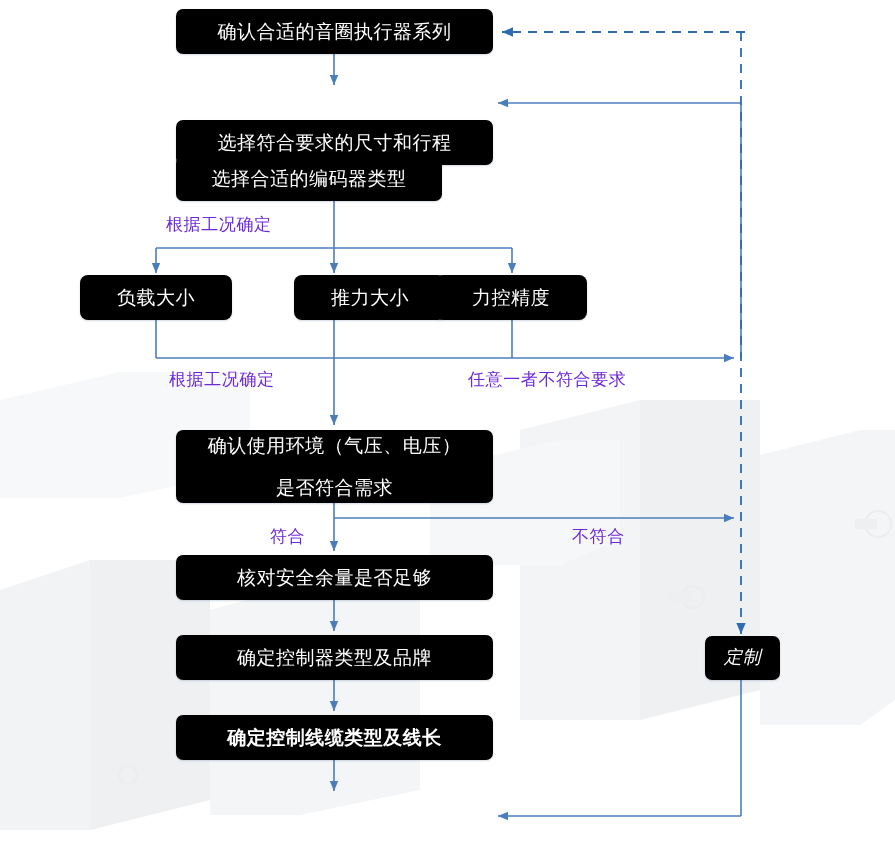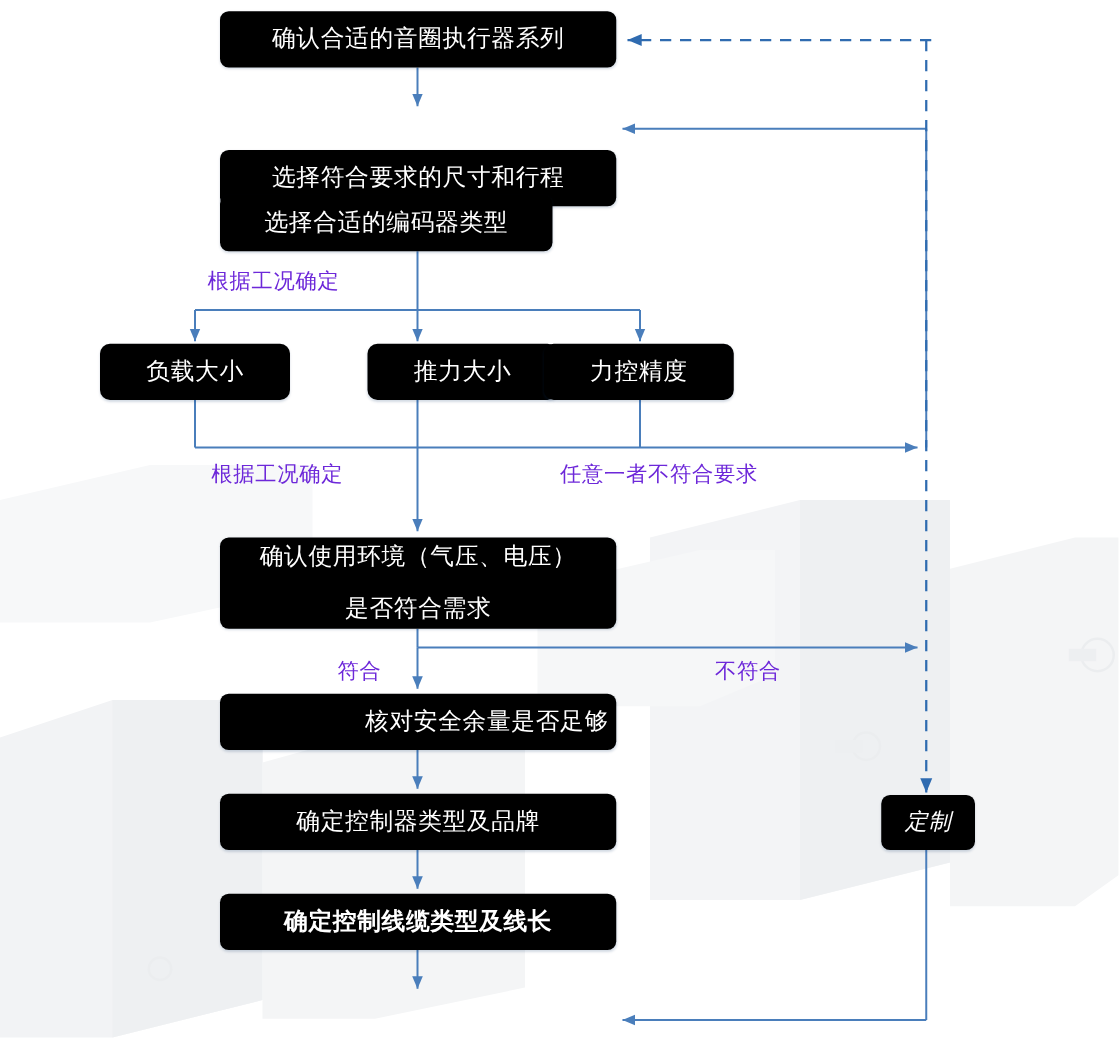--- a/index.html
+++ b/index.html
@@ -178,40 +178,40 @@
 
   <div class="node small" style="left:435px; top:275px; width:152px; height:45px;">
     <span>力控精度</span>
   </div>
 
   <div class="node" style="left:176px; top:430px; width:317px; height:73px; flex-direction:column; gap:16px;">
     <span>确认使用环境（气压、电压）</span>
     <span>是否符合需求</span>
   </div>
 
-  <div class="node" style="left:176px; top:555px; width:317px; height:45px;justify-content:flex-end;">
+  <div class="node" style="left:176px; top:555px; width:317px; height:45px;">
     <span>核对安全余量是否足够</span>
   </div>
 
   <div class="node" style="left:176px; top:635px; width:317px; height:45px;">
     <span>确定控制器类型及品牌</span>
   </div>
 
   <div class="node" style="left:176px; top:715px; width:317px; height:45px;font-weight:bold;">
     <span>确定控制线缆类型及线长</span>
   </div>
 
 
   <div class="node tiny" style="left:705px; top:636px; width:75px; height:44px;font-style:italic;">
     <span>定制</span>
   </div>
 
   <div class="edge-label" style="left:166px; top:216px;">根据工况确定</div>
 
   <div class="edge-label" style="left:169px; top:371px;">根据工况确定</div>
 
-  <div class="edge-label" style="left:448px; top:371px;">任意一者不符合要求</div>
+  <div class="edge-label" style="left:468px; top:371px;">任意一者不符合要求</div>
 
   <div class="edge-label" style="left:270px; top:528px;">符合</div>
 
   <div class="edge-label" style="left:572px; top:528px;">不符合</div>
 
 </div>
 
 </body></html>

